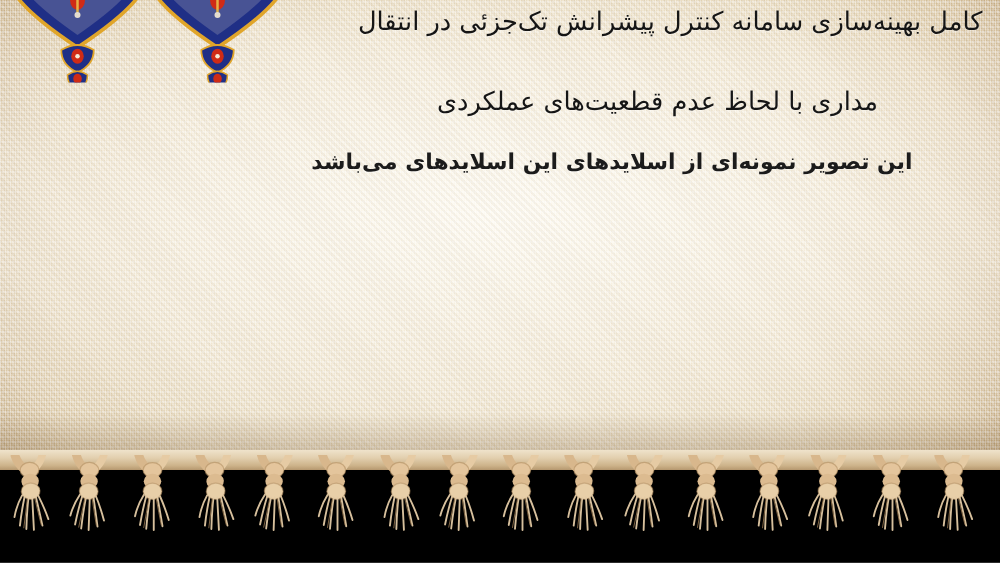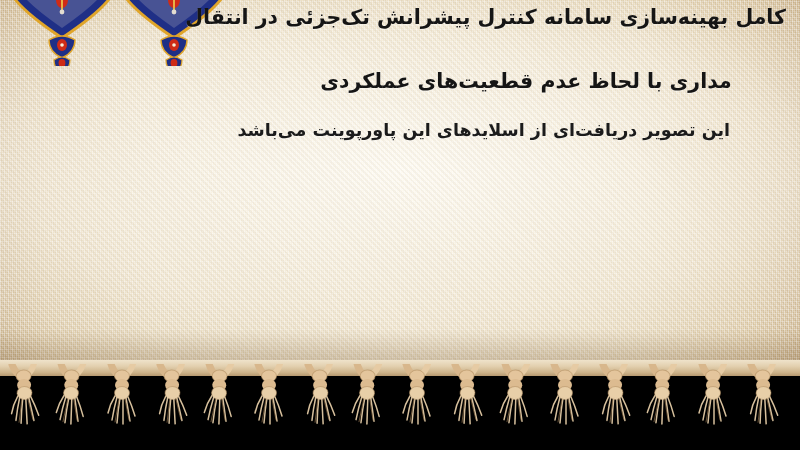--- a/index.html
+++ b/index.html
@@ -65,21 +65,21 @@
   #orn-right{left:118px;top:-34px;}
 
   
   .title-block{
     position:absolute;right:14px;top:2px;width:560px;
     text-align:right;direction:rtl;
   }
   .title-line{
     color:#151515;
     font-size:20.5px;line-height:30px;
-    font-weight:700;
+    font-weight:400;
     letter-spacing:0px;
     text-shadow:0 1px 0 rgba(255,255,255,.35);
     white-space:nowrap;
   }
   .title-line.l2{text-align:center;padding-left:40px;margin-top:34px;}
 
   .body-block{
     position:absolute;right:10px;top:110px;width:784px;
     direction:rtl;text-align:right;
   }
@@ -219,21 +219,21 @@
       </g>
     </svg>
   </div>
 
   <div class="title-block">
     <div class="title-line l1">کامل بهینه‌سازی سامانه کنترل پیشرانش تک‌جزئی در انتقال</div>
     <div class="title-line l2">مداری با لحاظ عدم قطعیت‌های عملکردی</div>
   </div>
 
   <div class="body-block">
-    <div class="body-line b1">این تصویر دریافت‌ای از اسلایدهای این پاورپوینت می‌باشد</div>
+    <div class="body-line b1">این تصویر نمونه‌ای از اسلایدهای این اسلایدهای می‌باشد</div>
   </div>
 
   <div class="fringe-zone">
     <div class="fringe-band"></div>
     <div id="tassels">
         <div class="tassel" style="left: 6px;"><svg viewBox="0 0 34 78" width="34" height="78">
             <g transform="translate(17,0) rotate(-3)">
               <path d="M-11 0 Q-9 7 -4 11 Q1 15 1 22" stroke="#d8b78c" stroke-width="7" fill="none" stroke-linecap="round"></path>
               <path d="M11 0 Q9 7 4 11 Q0 15 0 22" stroke="#e6cba4" stroke-width="6" fill="none" stroke-linecap="round"></path>
               <ellipse cx="0" cy="12" rx="7.5" ry="6" fill="#e4c59c"></ellipse>

